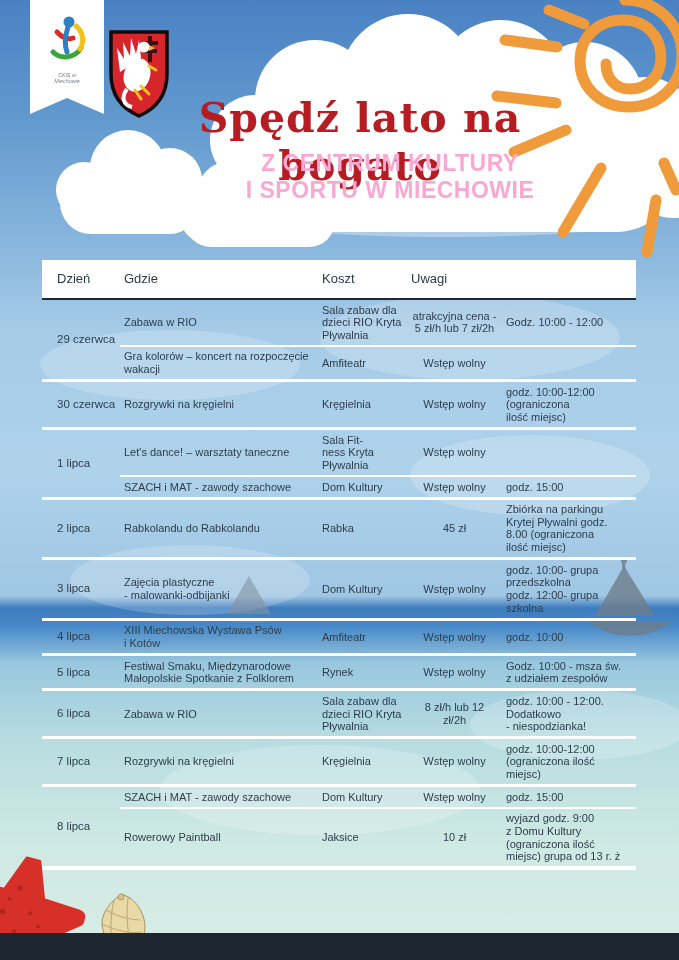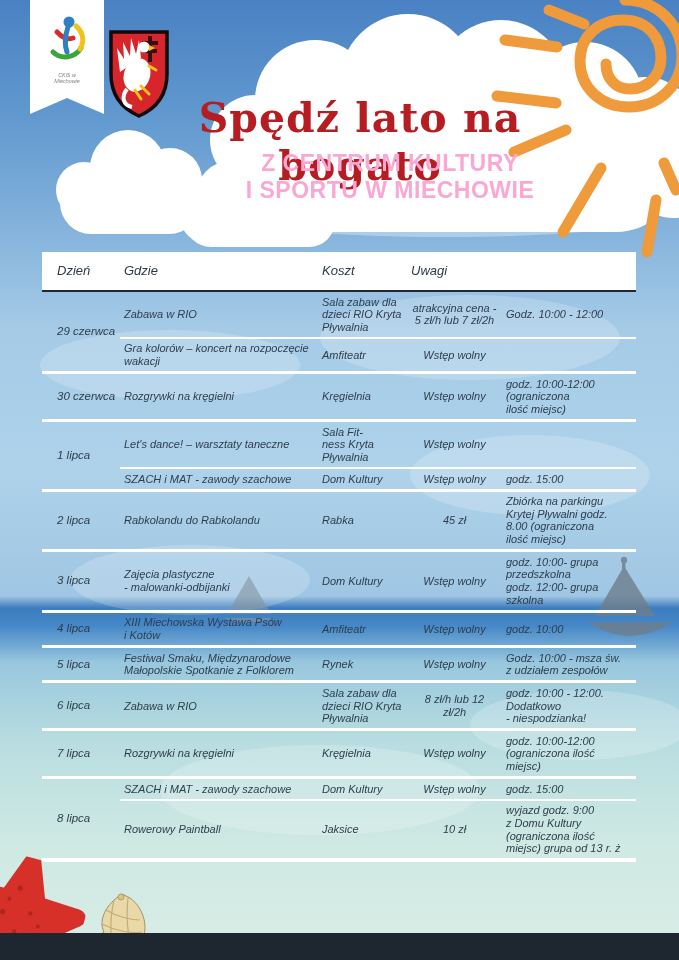--- a/index.html
+++ b/index.html
@@ -20,22 +20,22 @@
           clip-path:polygon(0 0,100% 0,100% 100%,50% 86%,0 100%);}
   .ribbon svg{position:absolute;left:15px;top:14px;}
   .ribbon .cap{position:absolute;left:0;top:68px;width:74px;text-align:center;font-size:9px;
                transform:scale(.6);transform-origin:50% 50%;color:#7d838a;font-style:italic;}
   .crest{position:absolute;left:108px;top:28px;}
   .title{position:absolute;left:150px;top:94px;width:420px;text-align:center;
          font-family:"DejaVu Serif",serif;font-weight:700;font-size:41px;
          letter-spacing:1px;color:#b51d23;}
   .subtitle{position:absolute;left:200px;top:150px;width:380px;text-align:center;
             font-weight:700;font-size:23px;line-height:27px;color:#f9a8d4;letter-spacing:.5px;}
-  .schedule{position:absolute;left:42px;top:252px;width:594px;color:#2e3d4c;
-            font-size:11px;line-height:1.15;font-style:italic;}
+  .schedule{position:absolute;left:42px;top:260px;width:594px;color:#2e3d4c;
+            font-size:11px;line-height:1.15;}
   .thead{display:grid;grid-template-columns:78px 198px 89px 95px 134px;background:#fff;
          height:38px;align-items:center;border-bottom:2px solid #1f2935;
          font-size:13px;color:#2c3947;}
   .th{padding-left:4px;}
   .th.c0{padding-left:15px;}
   .group{display:grid;grid-template-columns:78px 516px;border-top:3px solid #fff;}
   .tbody .group:first-child{border-top:none;}
   .tbody .group:last-child{border-bottom:4px solid #fff;}
   .day{display:flex;align-items:center;padding:3px 2px 3px 15px;font-size:11.5px;}
   .erow{display:grid;grid-template-columns:198px 89px 95px 134px;align-items:center;}

